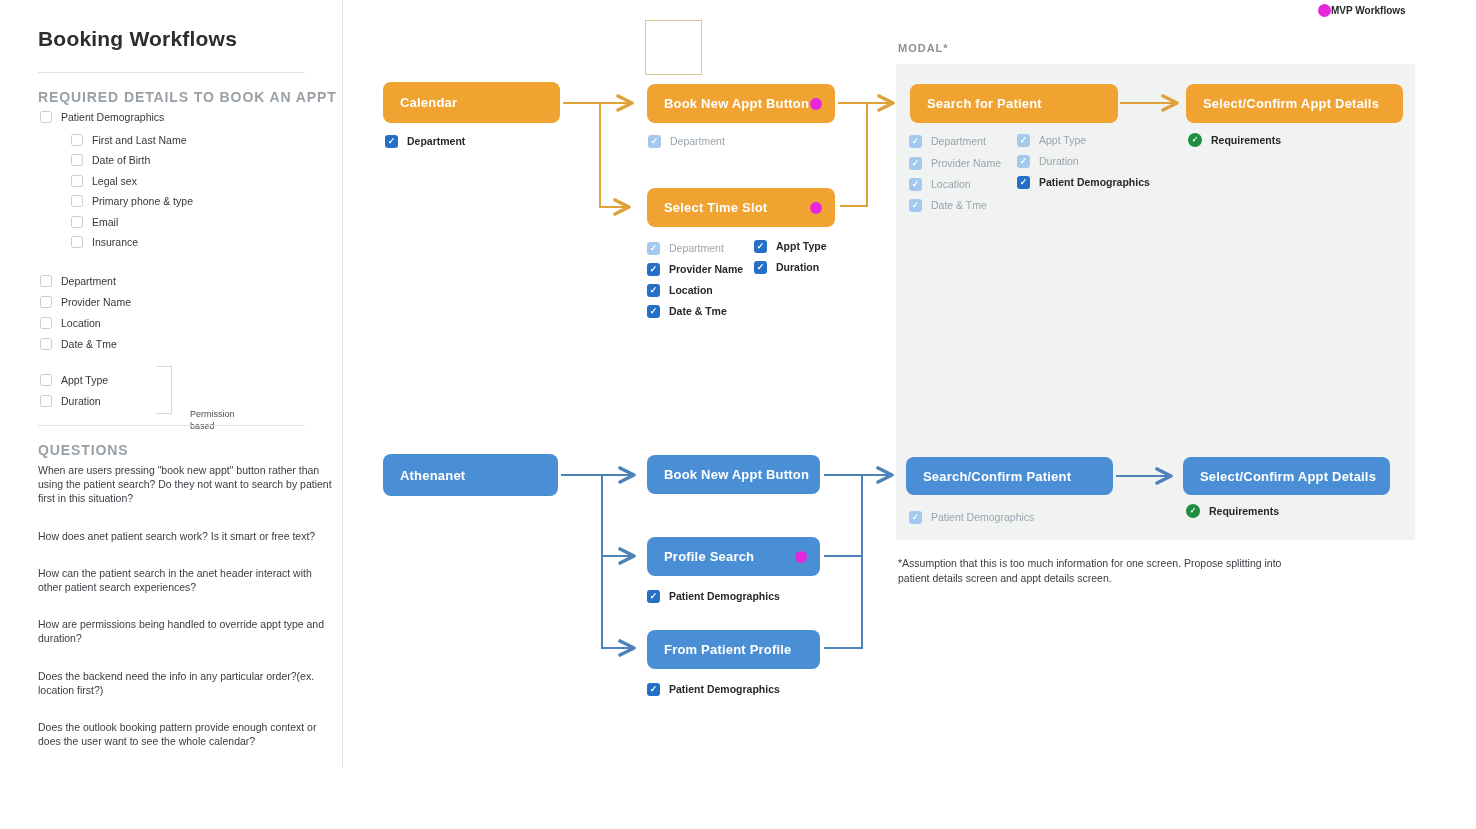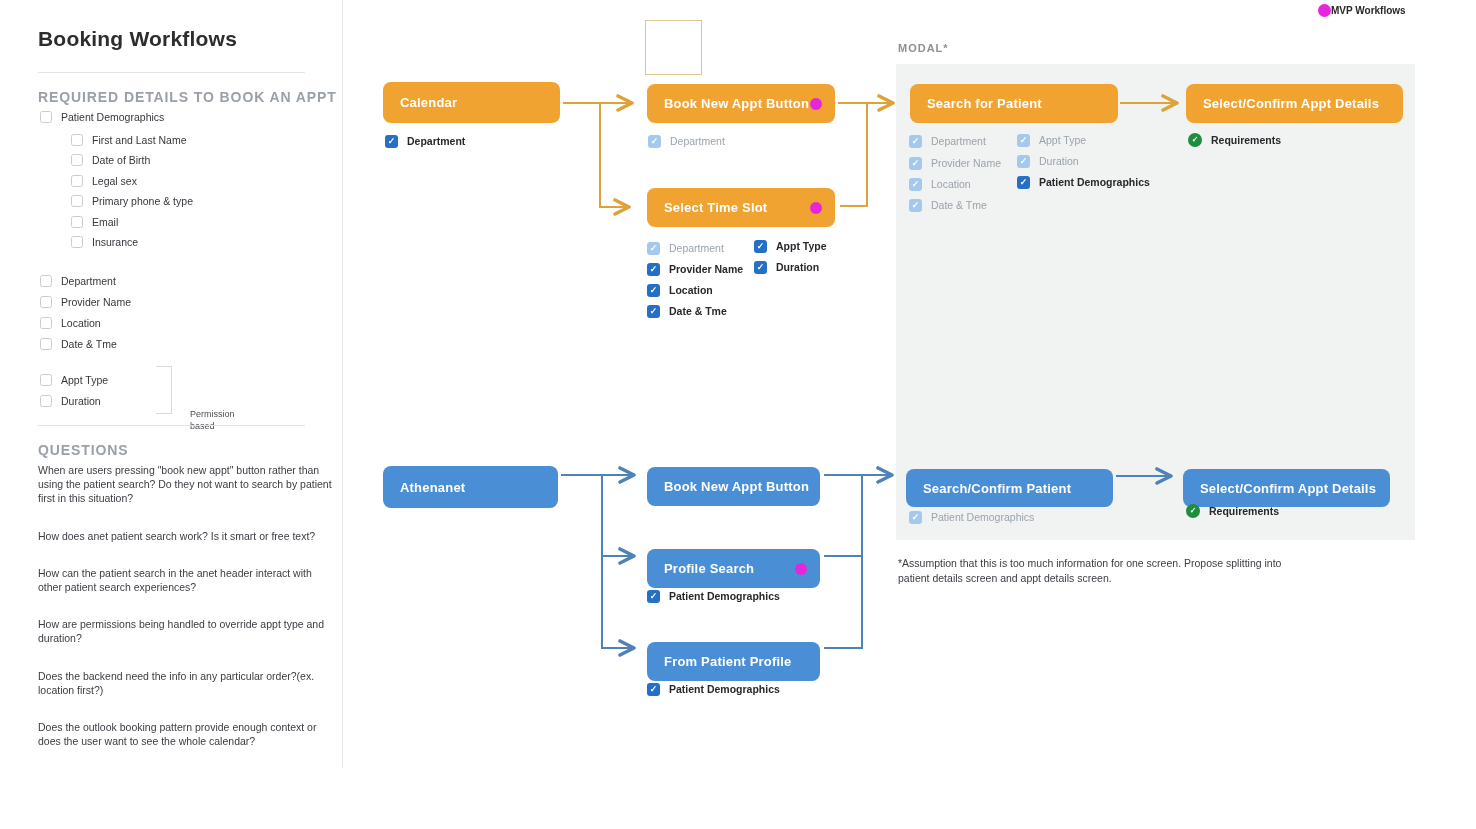--- a/index.html
+++ b/index.html
@@ -64,21 +64,21 @@
     background: #f1f2f2;
   }
 
   .node {
     position: absolute; display: flex; align-items: center;
     padding: 0 17px; border-radius: 8px;
     color: #fff; font-size: 13px; font-weight: 700; letter-spacing: .2px;
     white-space: nowrap;
   }
   .node.orange { background: #f0a331; }
-  .node.blue   { background: #4a8fd6; margin-top: 12px; }
+  .node.blue   { background: #4a8fd6; }
   .node .dot {
     position: absolute; right: 13px; top: 50%; transform: translateY(-50%);
     width: 12px; height: 12px; border-radius: 50%; background: #e626d9;
   }
 
   .check-row { position: absolute; display: flex; align-items: center; gap: 9px; height: 14px; }
   .cbx {
     width: 13px; height: 13px; flex: 0 0 auto; border-radius: 3px;
     background: #2570c6; display: flex; align-items: center; justify-content: center;
   }

